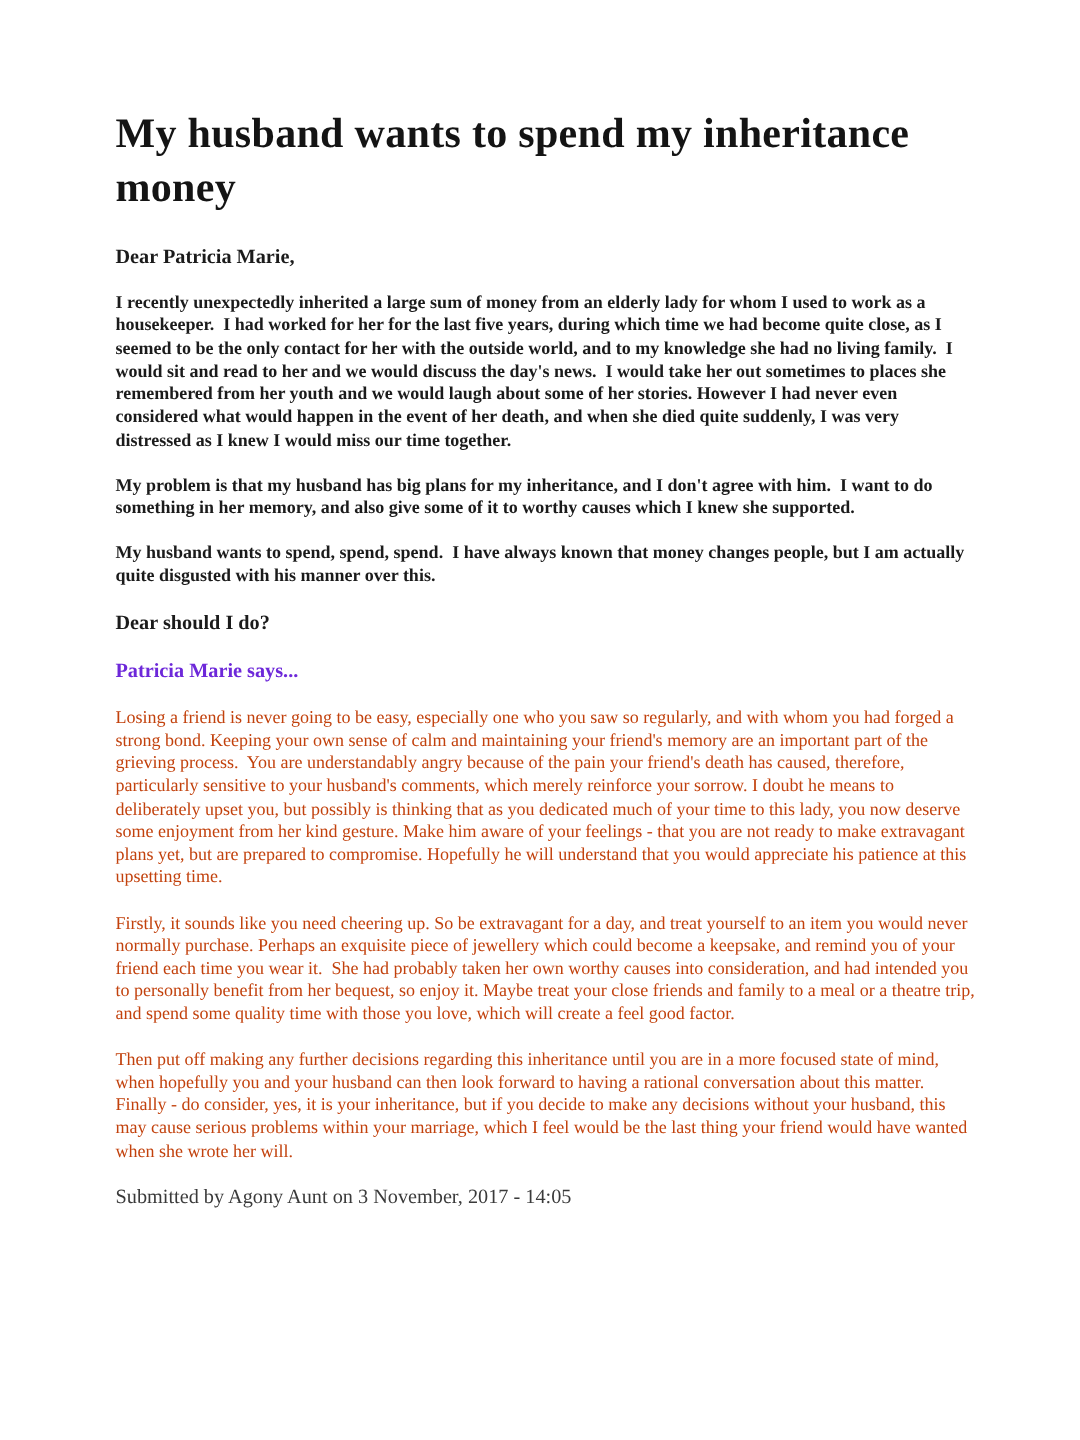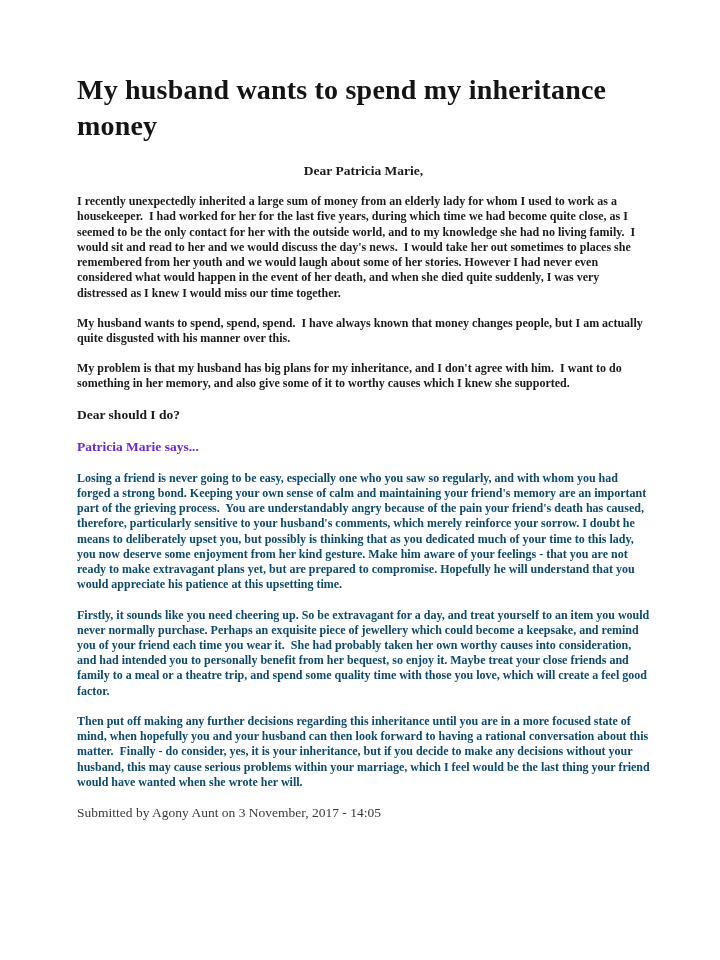--- a/index.html
+++ b/index.html
@@ -36,59 +36,58 @@
     white-space: pre-wrap;
   }
   .letter .para {
     font-weight: 700;
     color: #1b1b1b;
   }
   .salutation {
     font-weight: 700;
     font-size: 13.5px;
     margin: 0 0 15px 0;
-    text-align: center;
   }
   .question {
     font-weight: 700;
     font-size: 13.5px;
     margin: 0 0 16px 0;
   }
   .says-heading {
     font-weight: 700;
     font-size: 13.5px;
     margin: 0 0 16px 0;
     color: #6d28d9;
   }
   .response .para {
-    font-weight: 700;
-    color: #0c4a6e;
+    font-weight: 400;
+    color: #c2410c;
   }
   .byline {
     font-weight: 400;
     font-size: 13.5px;
     color: #3a3a3a;
     margin: 2px 0 0 0;
   }
 </style>
 </head>
 <body>
 
 <div class="page">
 
   <h1 class="doc-title">My husband wants to spend my inheritance money</h1>
 
   <div class="letter">
     <p class="salutation">Dear Patricia Marie,</p>
 
     <p class="para">I recently unexpectedly inherited a large sum of money from an elderly lady for whom I used to work as a housekeeper.  I had worked for her for the last five years, during which time we had become quite close, as I seemed to be the only contact for her with the outside world, and to my knowledge she had no living family.  I would sit and read to her and we would discuss the day's news.  I would take her out sometimes to places she remembered from her youth and we would laugh about some of her stories. However I had never even considered what would happen in the event of her death, and when she died quite suddenly, I was very distressed as I knew I would miss our time together.</p>
 
+    <p class="para">My problem is that my husband has big plans for my inheritance, and I don't agree with him.  I want to do something in her memory, and also give some of it to worthy causes which I knew she supported.</p>
+
     <p class="para">My husband wants to spend, spend, spend.  I have always known that money changes people, but I am actually quite disgusted with his manner over this.</p>
-
-    <p class="para">My problem is that my husband has big plans for my inheritance, and I don't agree with him.  I want to do something in her memory, and also give some of it to worthy causes which I knew she supported.</p>
 
     <p class="question">Dear should I do?</p>
   </div>
 
   <div class="response">
     <p class="says-heading">Patricia Marie says...</p>
 
     <p class="para">Losing a friend is never going to be easy, especially one who you saw so regularly, and with whom you had forged a strong bond. Keeping your own sense of calm and maintaining your friend's memory are an important part of the grieving process.  You are understandably angry because of the pain your friend's death has caused, therefore, particularly sensitive to your husband's comments, which merely reinforce your sorrow. I doubt he means to deliberately upset you, but possibly is thinking that as you dedicated much of your time to this lady, you now deserve some enjoyment from her kind gesture. Make him aware of your feelings - that you are not ready to make extravagant plans yet, but are prepared to compromise. Hopefully he will understand that you would appreciate his patience at this upsetting time.</p>
 
     <p class="para">Firstly, it sounds like you need cheering up. So be extravagant for a day, and treat yourself to an item you would never normally purchase. Perhaps an exquisite piece of jewellery which could become a keepsake, and remind you of your friend each time you wear it.  She had probably taken her own worthy causes into consideration, and had intended you to personally benefit from her bequest, so enjoy it. Maybe treat your close friends and family to a meal or a theatre trip, and spend some quality time with those you love, which will create a feel good factor.</p>

